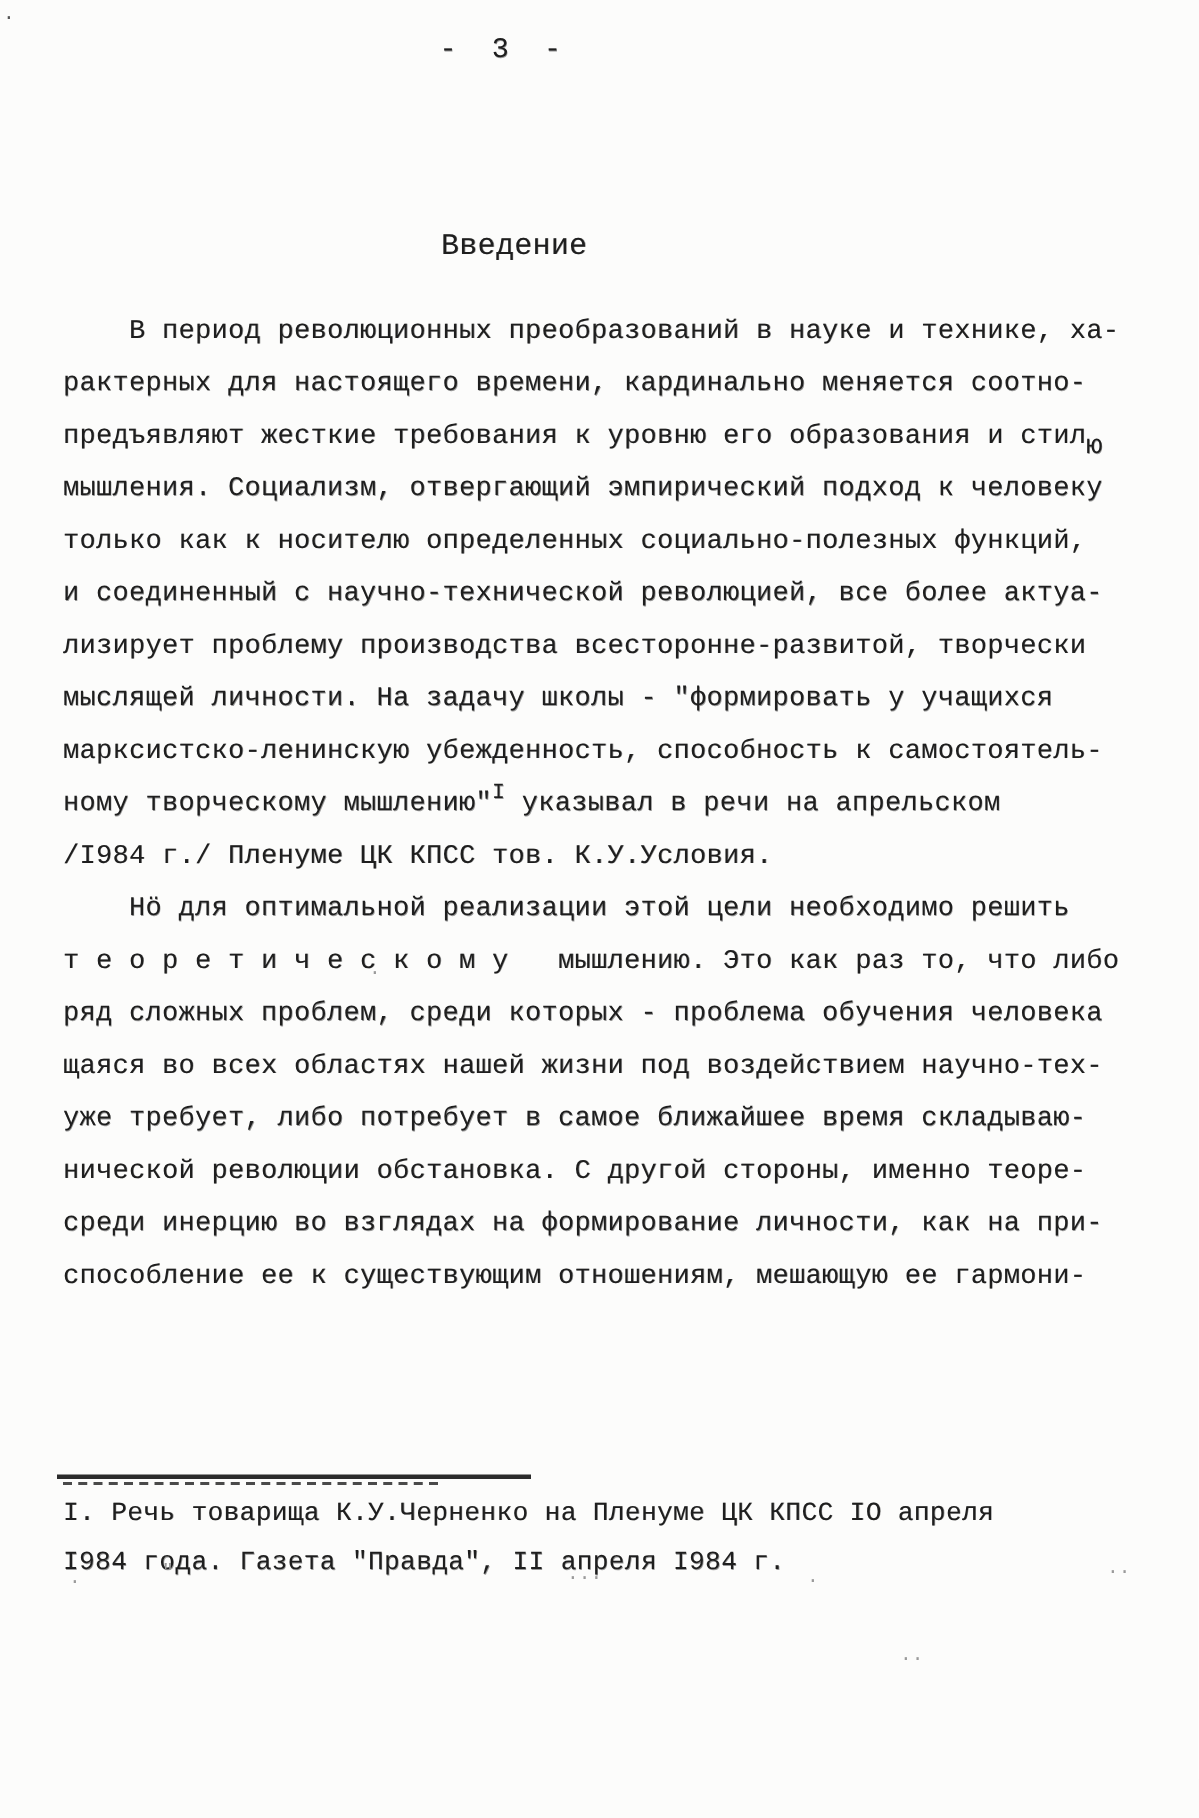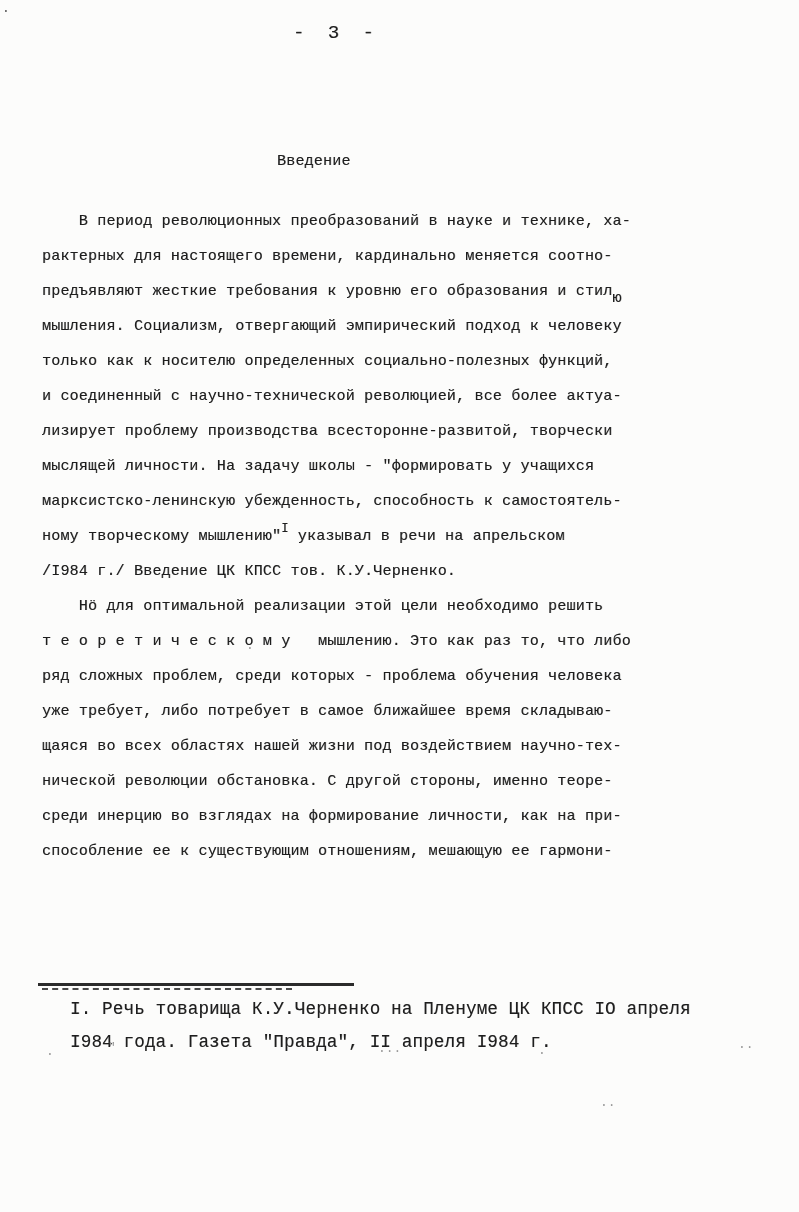--- a/index.html
+++ b/index.html
@@ -22,31 +22,31 @@
   }
   .page-number {
     position: absolute;
     left: 293px;
     top: 22px;
     font-size: 19px;
     white-space: pre;
   }
   .heading {
     position: absolute;
-    left: 277px;
+    left: 294px;
     top: 153px;
-    font-size: 15px;
+    font-size: 20px;
     white-space: pre;
   }
   .body-text {
     position: absolute;
     left: 42px;
     top: 204px;
     width: 726px;
-    font-size: 15px;
+    font-size: 18px;
   }
   .text-line {
     height: 35px;
     line-height: 35px;
     white-space: pre;
   }
   .text-line .superscript {
     position: relative;
     top: -8px;
     font-size: 0.8em;
@@ -70,21 +70,20 @@
     top: 2px;
     width: 250px;
     border-top: 2px dashed #4a4a4a;
   }
   .footnote {
     position: absolute;
     left: 42px;
     top: 993px;
     width: 700px;
     font-size: 17.5px;
-    margin-left: 28px;
   }
   .footnote .text-line {
     height: 33px;
     line-height: 33px;
   }
   .noise-speck {
     position: absolute;
     font-size: 13px;
     color: #9a9a9a;
     white-space: pre;
@@ -105,26 +104,26 @@
       <div class="text-line">    В период революционных преобразований в науке и технике, ха-</div>
       <div class="text-line">рактерных для настоящего времени, кардинально меняется соотно-</div>
       <div class="text-line"><span>предъявляют жесткие требования к уровню его образования и стил</span><span class="dropped">ю</span></div>
       <div class="text-line">мышления. Социализм, отвергающий эмпирический подход к человеку</div>
       <div class="text-line">только как к носителю определенных социально-полезных функций,</div>
       <div class="text-line">и соединенный с научно-технической революцией, все более актуа-</div>
       <div class="text-line">лизирует проблему производства всесторонне-развитой, творчески</div>
       <div class="text-line">мыслящей личности. На задачу школы - "формировать у учащихся</div>
       <div class="text-line">марксистско-ленинскую убежденность, способность к самостоятель-</div>
       <div class="text-line"><span>ному творческому мышлению"</span><span class="superscript">I</span><span> указывал в речи на апрельском</span></div>
-      <div class="text-line">/I984 г./ Введение ЦК КПСС тов. К.У.Черненко.</div>
+      <div class="text-line">/I984 г./ Пленуме ЦК КПСС тов. К.У.Условия.</div>
       <div class="text-line">    Нö для оптимальной реализации этой цели необходимо решить</div>
       <div class="text-line">т е о р е т и ч е с к о м у   мышлению. Это как раз то, что либо</div>
       <div class="text-line">ряд сложных проблем, среди которых - проблема обучения человека</div>
+      <div class="text-line">щаяся во всех областях нашей жизни под воздействием научно-тех-</div>
       <div class="text-line">уже требует, либо потребует в самое ближайшее время складываю-</div>
-      <div class="text-line">щаяся во всех областях нашей жизни под воздействием научно-тех-</div>
       <div class="text-line">нической революции обстановка. С другой стороны, именно теоре-</div>
       <div class="text-line">среди инерцию во взглядах на формирование личности, как на при-</div>
       <div class="text-line">способление ее к существующим отношениям, мешающую ее гармони-</div>
     </div>
 
   <div class="footnote-rule"></div>
 
   <div class="footnote typewriter">
     <div class="text-line">I. Речь товарища К.У.Черненко на Пленуме ЦК КПСС IО апреля</div>
     <div class="text-line">I984 года. Газета "Правда", II апреля I984 г.</div>

